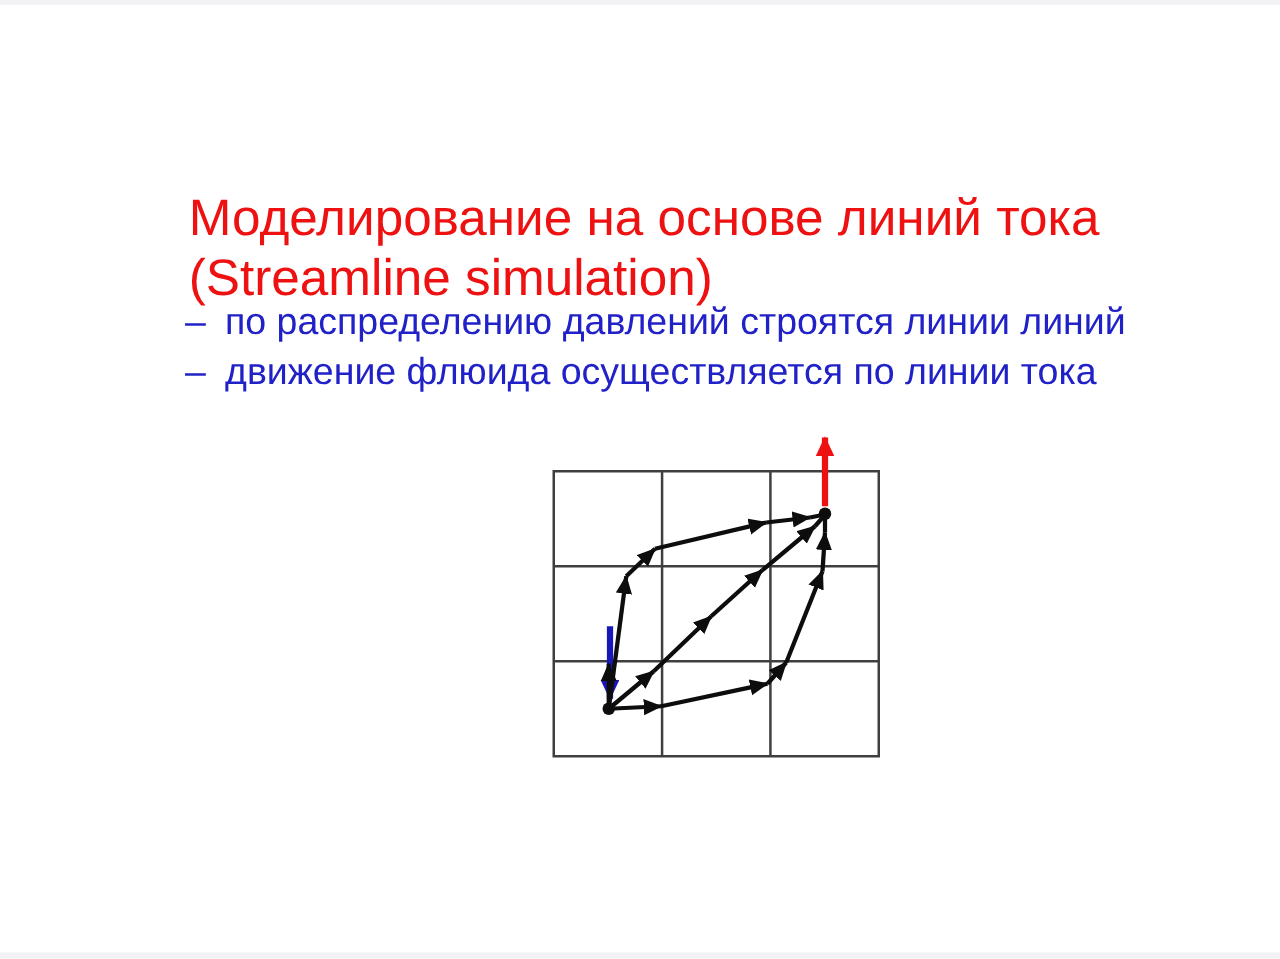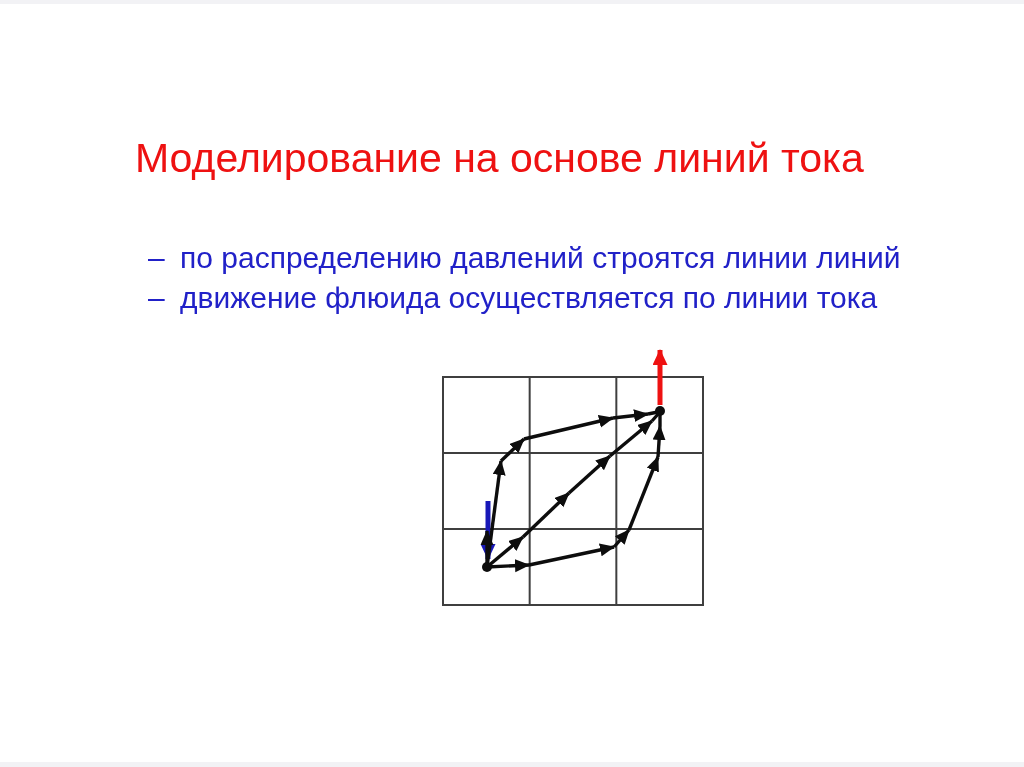--- a/index.html
+++ b/index.html
@@ -22,21 +22,21 @@
     left: 0;
     width: 1024px;
     background: #f2f2f5;
   }
   .edge-band.top { top: 0; height: 4px; }
   .edge-band.bottom { bottom: 0; height: 5px; }
   .title {
     position: absolute;
     left: 135px;
     top: 134px;
-    margin: 0;
+    margin: 16px;
     font-size: 41px;
     line-height: 48px;
     font-weight: 400;
     letter-spacing: 0;
     white-space: nowrap;
   }
   .title .tline { display: block; }
   .bullets {
     position: absolute;
     left: 148px;
@@ -64,20 +64,21 @@
   }
 </style>
 </head>
 <body>
 
 <div class="slide">
   <div class="edge-band top"></div>
 
   <h1 class="title" style="color: rgb(238, 17, 17);">
     <span class="tline">Моделирование на основе линий тока</span>
+    <span class="tline">(Streamline simulation)</span>
   </h1>
 
   <div class="bullets" style="color: rgb(33, 33, 200);">
     <div class="bullet">
       <span class="marker">–</span>
       <span class="btext">по распределению давлений строятся линии линий</span>
     </div>
     <div class="bullet">
       <span class="marker">–</span>
       <span class="btext">движение флюида осуществляется по линии тока</span>

